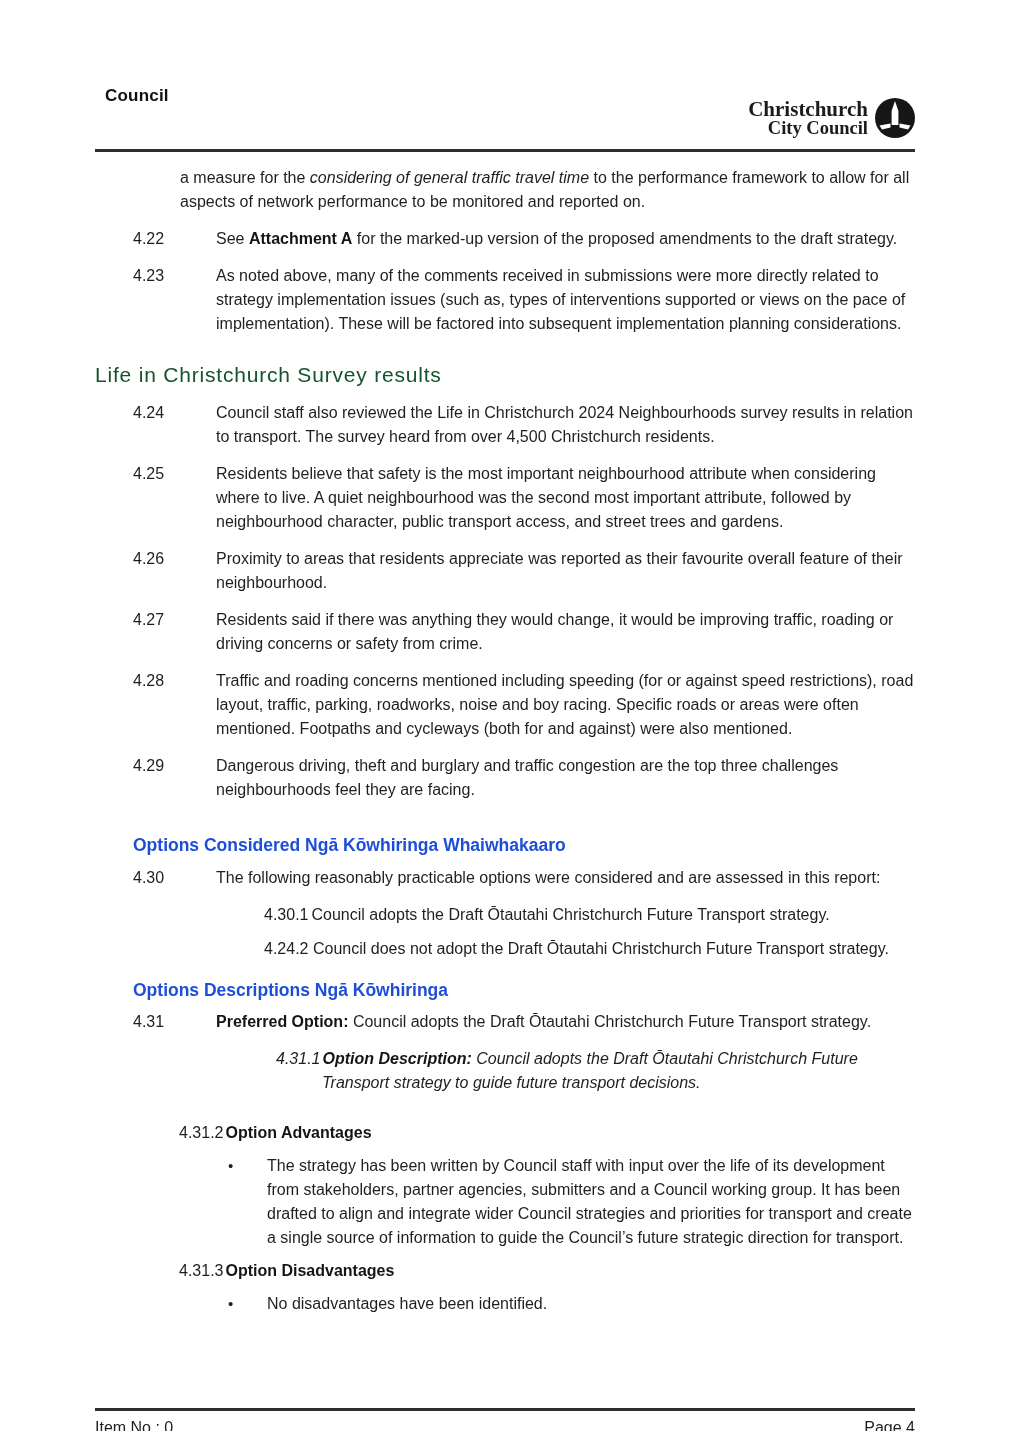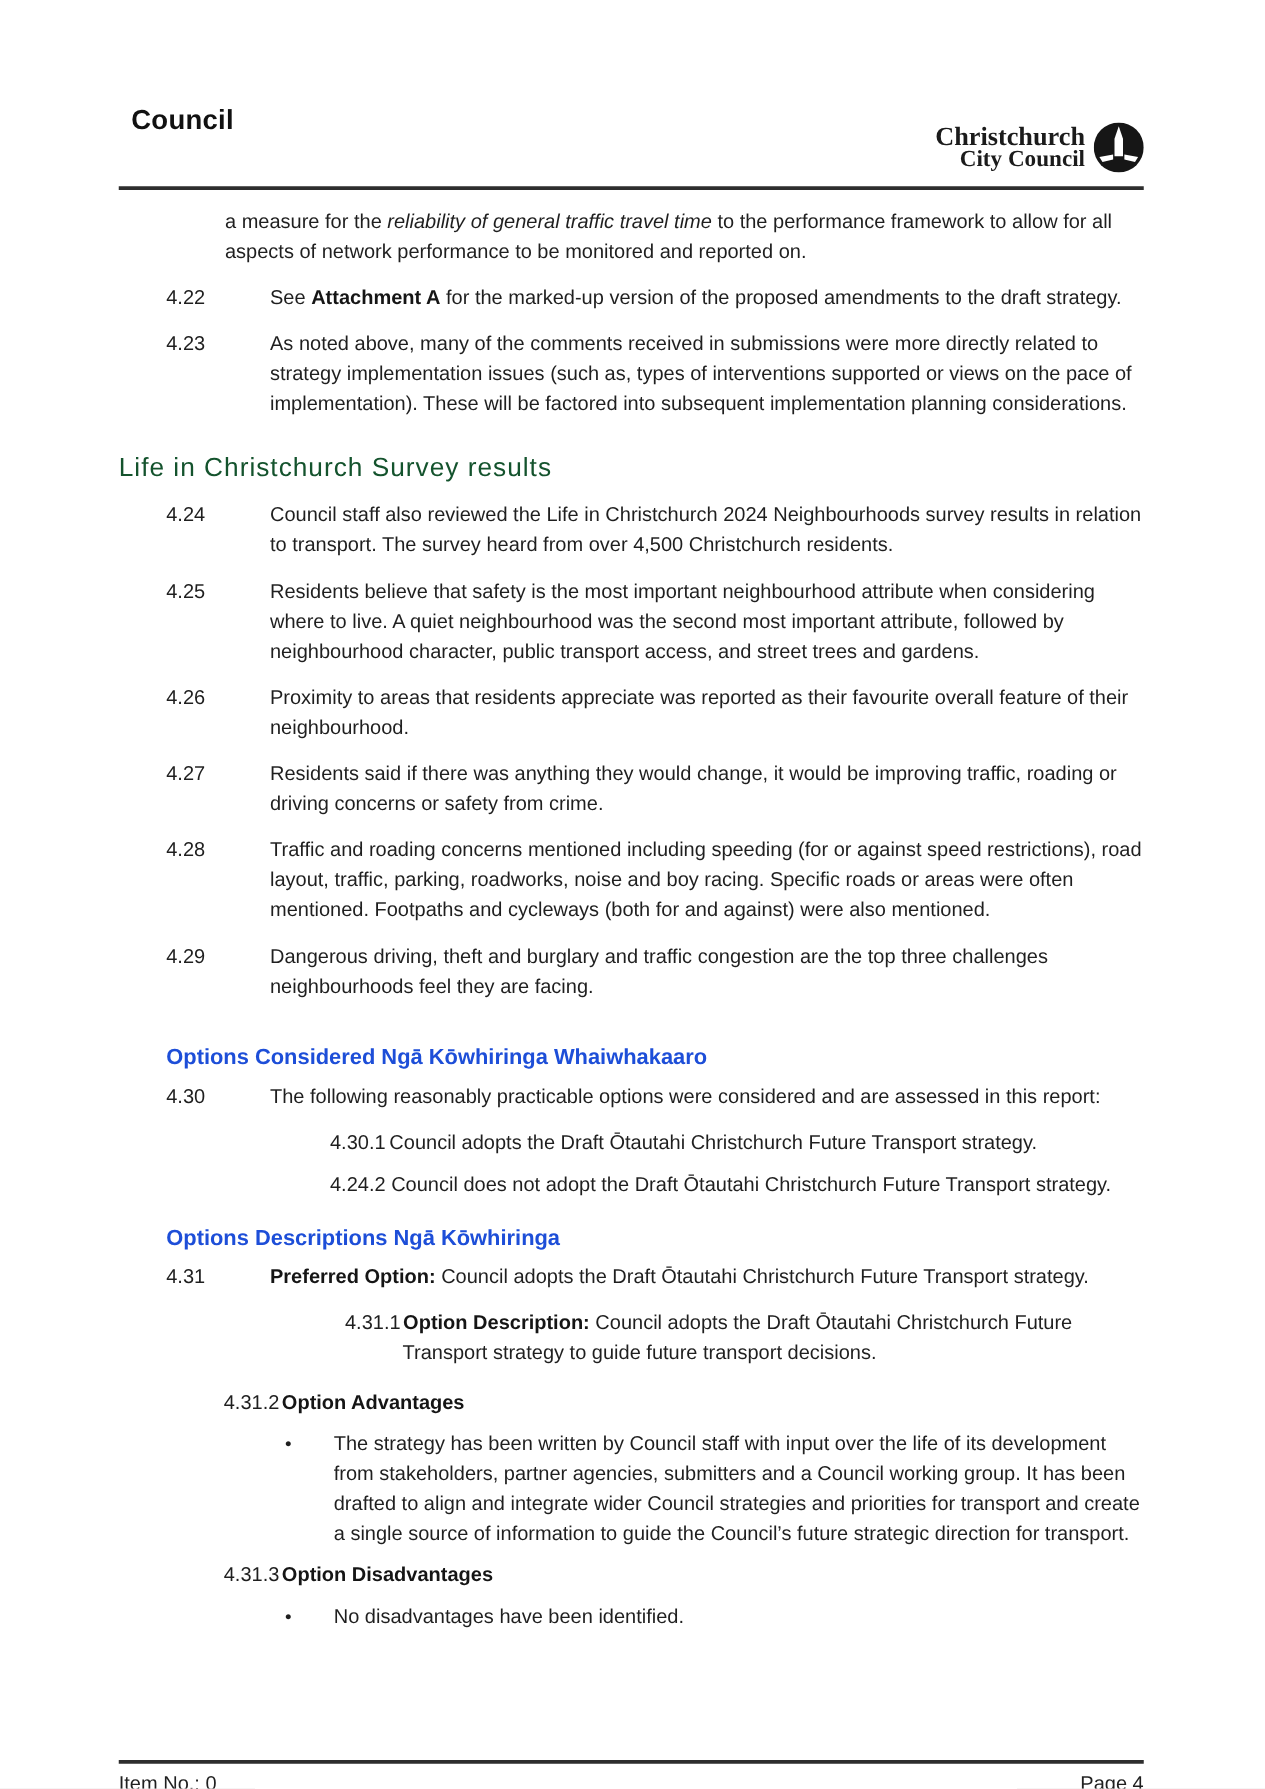--- a/index.html
+++ b/index.html
@@ -11,21 +11,21 @@
     background:#ffffff;
     font-family:"Liberation Sans", sans-serif;
     color:#1f1f1f;
     font-size:16px; line-height:24px;
     overflow:hidden;
   }
   .inner { padding:0 97px 0 95px; }
 
   
   .hdr { display:flex; justify-content:space-between; align-items:center; margin-top:54px; }
-  .hdr-title { margin-left:10px; font-weight:bold; font-size:22px; letter-spacing:0.2px; color:#111; }
+  .hdr-title { margin-left:10px; font-weight:bold; font-size:17px; letter-spacing:0.2px; color:#111; }
   .logo { display:flex; align-items:flex-end; gap:7px;margin-top:44px; }
   .logo-text { text-align:right; font-family:"Liberation Serif", serif; font-weight:bold; color:#1b1b1b; }
   .logo-l1 { font-size:21px; line-height:20px; }
   .logo-l2 { font-size:18.5px; line-height:19px; }
   .logo-mark { display:inline-block; width:40px; height:40px; }
   .hdr-rule { height:3px; background:#2e2e2e; margin-top:11px; }
 
   
   .content { margin-top:14px; }
   .cont { margin-left:85px; margin-bottom:13px; }
@@ -36,21 +36,21 @@
   b { font-weight:bold; color:#151515; }
 
   .gray-h { color:#14532d; font-weight:400; font-size:21px; letter-spacing:0.8px; margin:28px 0 15px 0; line-height:22px; }
   .sec-h { font-weight:bold; color:#1d4ed8; font-size:17.5px; line-height:22px; margin-left:38px; }
   .sec-h.first { margin-top:32px; margin-bottom:10px; }
   .sec-h.second { margin-top:10px; margin-bottom:9px; }
 
   .sub-inline { margin-left:169px; margin-bottom:10px; }
   .sub-inline .subnum { margin-right:3px; }
   .sub-hang { margin-left:146px; text-indent:23px; margin-bottom:18px; }
-  .sub-desc { margin-left:227px; text-indent:-46px; margin-bottom:16px; }
+  .sub-desc { margin-left:227px; text-indent:-46px; margin-bottom:26px;font-style:italic; }
   .sub-desc .subnum, .sub-single .subnum { margin-right:2px; }
   .sub-single { margin-left:84px; margin-bottom:9px; }
 
   .bullet { display:flex; margin-bottom:9px; }
   .bullet .glyph { flex:0 0 39px; margin-left:133px; font-size:15px; }
   .bullet .btext { flex:1; }
 
   
   .footer { position:absolute; left:95px; right:97px; top:1408px; }
   .footer-rule { height:3px; background:#2e2e2e; }
@@ -76,21 +76,21 @@
             <path d="M4.5 27.5 L15.5 25.5 L15.5 29.5 L7 31.5 Z" fill="#ffffff"></path>
             <path d="M35.5 27.5 L24.5 25.5 L24.5 29.5 L33 31.5 Z" fill="#ffffff"></path>
           </svg>
         </span>
       </div>
     </header>
     <div class="hdr-rule"></div>
 
     <main class="content">
 
-      <p class="cont"><span>a measure for the </span><em>reliability of general traffic travel time</em><span> to the performance framework to allow for all aspects of network performance to be monitored and reported on.</span></p>
+      <p class="cont"><span>a measure for the </span><em>considering of general traffic travel time</em><span> to the performance framework to allow for all aspects of network performance to be monitored and reported on.</span></p>
 
       <div class="np">
         <span class="num">4.22</span>
         <span class="ptext"><span>See </span><b>Attachment A</b><span> for the marked-up version of the proposed amendments to the draft strategy.</span></span>
       </div>
 
       <div class="np">
         <span class="num">4.23</span>
         <span class="ptext">As noted above, many of the comments received in submissions were more directly related to strategy implementation issues (such as, types of interventions supported or views on the pace of implementation). These will be factored into subsequent implementation planning considerations.</span>
       </div>

